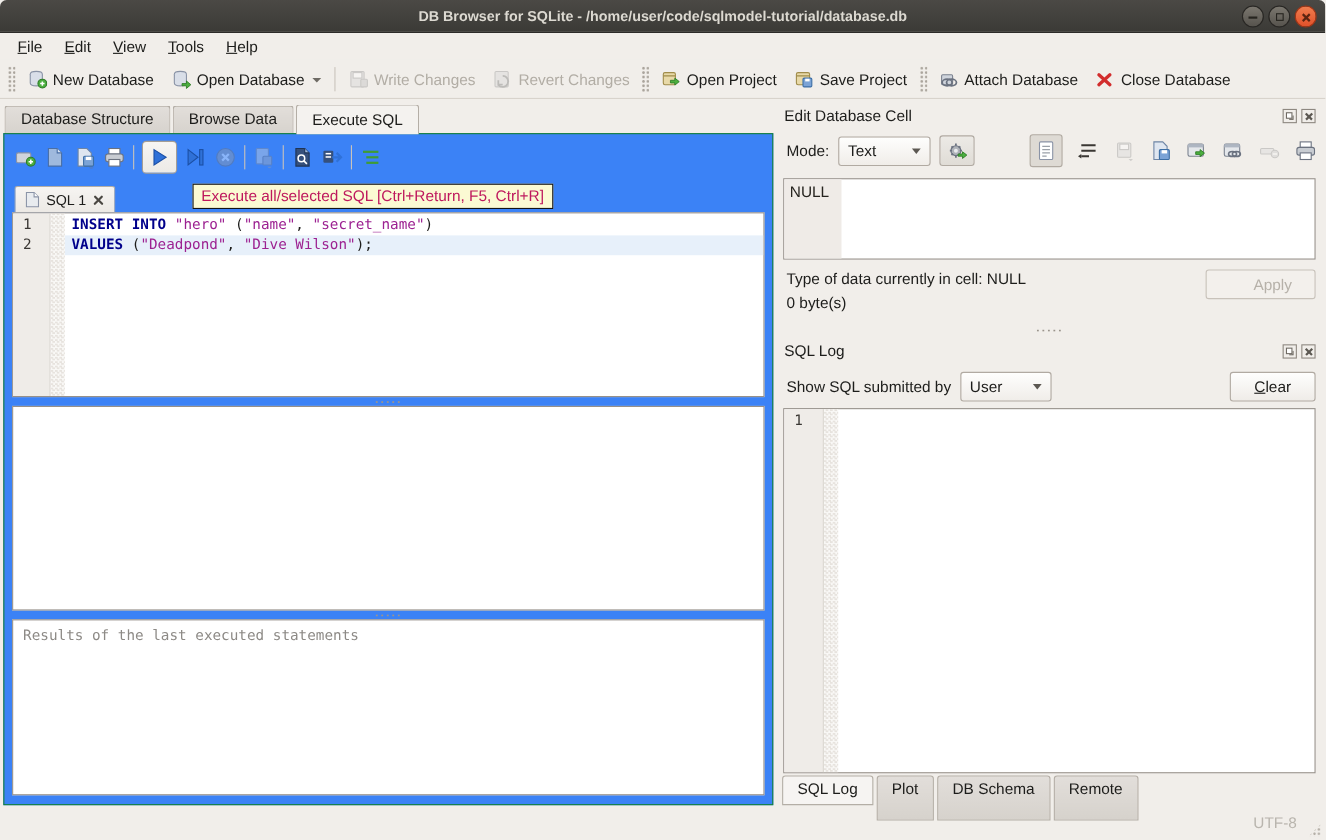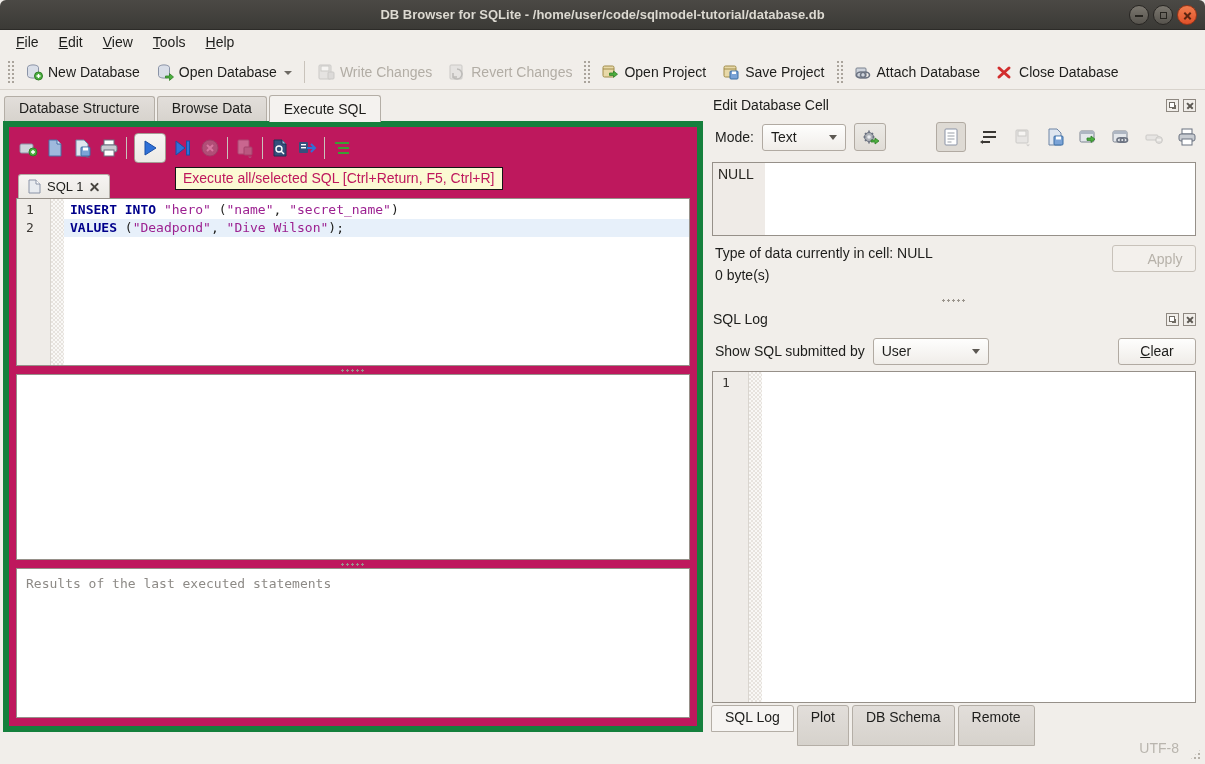--- a/index.html
+++ b/index.html
@@ -35,21 +35,21 @@
 
   
   .main { flex:1; display:flex; min-height:0; }
   .left-pane { width:705px; flex:0 0 705px; display:flex; flex-direction:column; padding:4px 2px 0 3px; position:relative; }
   .right-pane { flex:1; display:flex; flex-direction:column; padding:2px 8px 0 6px; min-width:0; }
 
   
   .main-tabbar { height:27px; flex:0 0 27px; display:flex; align-items:flex-end; padding-left:1px; position:relative; z-index:2; }
   .main-tab { height:25px; padding:3px 14px 0; margin-right:2px; background:linear-gradient(#e2deda,#d7d3cd); border:1px solid #b4aea6; border-bottom:none; border-radius:3px 3px 0 0; }
   .main-tab.active { height:27px; background:#f4f2ef; padding-top:5px; margin-bottom:-1px; }
-  .tab-frame { flex:1; border:6px solid #15803d; background:#be185d; display:flex; flex-direction:column; min-height:0; padding:0 7px; }
+  .tab-frame { flex:1; border:1px solid #15803d; background:#3b82f6; display:flex; flex-direction:column; min-height:0; padding:0 7px; }
 
   
   .sql-toolbar { height:40px; flex:0 0 40px; display:flex; align-items:center; gap:7px; padding:2px 2px 0; }
   .sicon { width:20px; height:20px; }
   .sicon.disabled { opacity:.4; filter:grayscale(1); }
   .play-box { width:32px; height:30px; border:1px solid #a59e95; border-radius:4px; background:linear-gradient(#f7f5f3,#eceae6); display:flex; align-items:center; justify-content:center; }
   .ssep { width:1px; height:22px; background:#c9c3bb; }
 
   
   .sqltab-row { height:31px; flex:0 0 31px; display:flex; align-items:flex-end; padding-left:2px; }
@@ -92,29 +92,29 @@
   .gear-btn { width:32px; height:28px; border:1px solid #b1aaa2; border-radius:3px; background:linear-gradient(#eceae6,#e0dcd6); display:flex; align-items:center; justify-content:center; }
   .cell-icons { display:flex; align-items:center; gap:13px; margin-left:42px; }
   .pressed-frame { width:30px; height:30px; border:1px solid #b1aaa2; border-radius:3px; background:#dedad4; display:flex; align-items:center; justify-content:center; }
 
   .cell-editor { height:74px; flex:0 0 74px; border:1px solid #969089; background:#fff; display:flex; margin:8px 1px 0; }
   .cell-gutter { width:52px; flex:0 0 52px; background:#efebe7; padding:3px 0 0 5px; font-size:14px; color:#26241f; }
   .type-row { flex:0 0 58px; display:flex; justify-content:space-between; padding:9px 1px 0 4px; }
   .type-lines { display:flex; flex-direction:column; gap:6px; }
   .btn { height:27px; border:1px solid #b1aaa2; border-radius:3px; background:linear-gradient(#fefefd,#efece8); padding:0 18px; display:flex; align-items:center; justify-content:center; }
   .btn.disabled { color:#b6b1a9; border-color:#c8c2ba; background:#f3f0ec; }
-  .apply-btn { width:84px; align-self:flex-start;padding-left:40px; }
+  .apply-btn { width:100px; align-self:flex-start;padding-left:40px; }
   .clear-btn { width:78px; margin-left:auto; }
   .clear-btn .lbl::first-letter { text-decoration:underline; }
 
   .vgrip { height:12px; flex:0 0 12px; position:relative; }
   .vgrip::before { content:""; position:absolute; left:50%; top:5px; width:26px; height:3px; margin-left:-13px; background-image:radial-gradient(circle,#9a948c 1px,transparent 1.2px); background-size:5px 3px; }
 
   .log-controls { height:38px; flex:0 0 38px; display:flex; align-items:center; gap:8px; padding:4px 1px 0 4px; }
-  .user-combo { width:116px; }
+  .user-combo { width:83px; }
   .log-editor { flex:1; border:1px solid #969089; background:#fff; display:flex; margin:3px 1px 0; min-height:0; }
   .log-gutter { width:36px; flex:0 0 36px; background:#efece8; border-right:1px solid #d9d5cf; font:13px "DejaVu Sans Mono", monospace; color:#3a3733; padding:3px 0 0 9px; }
 
   .bottom-tabbar { height:29px; flex:0 0 29px; display:flex; align-items:flex-start; padding-top:2px; gap:3px; }
   .bottom-tab { height:41px; padding:3px 13px 0; background:linear-gradient(#e2deda,#d6d2cc); border:1px solid #b4aea6; border-radius:3px 3px 0 0; }
   .bottom-tab.active { background:#f6f4f2; height:27px; }
 
   
   .statusbar { height:32px; flex:0 0 32px; display:flex; align-items:center; justify-content:flex-end; padding-right:26px; color:#b9b5ae; position:relative; }
   .resize-grip { position:absolute; right:3px; bottom:3px; width:13px; height:13px; background-image:radial-gradient(circle,#b5b0a8 1px,transparent 1.2px); background-size:4px 4px; clip-path:polygon(100% 0,100% 100%,0 100%); }

